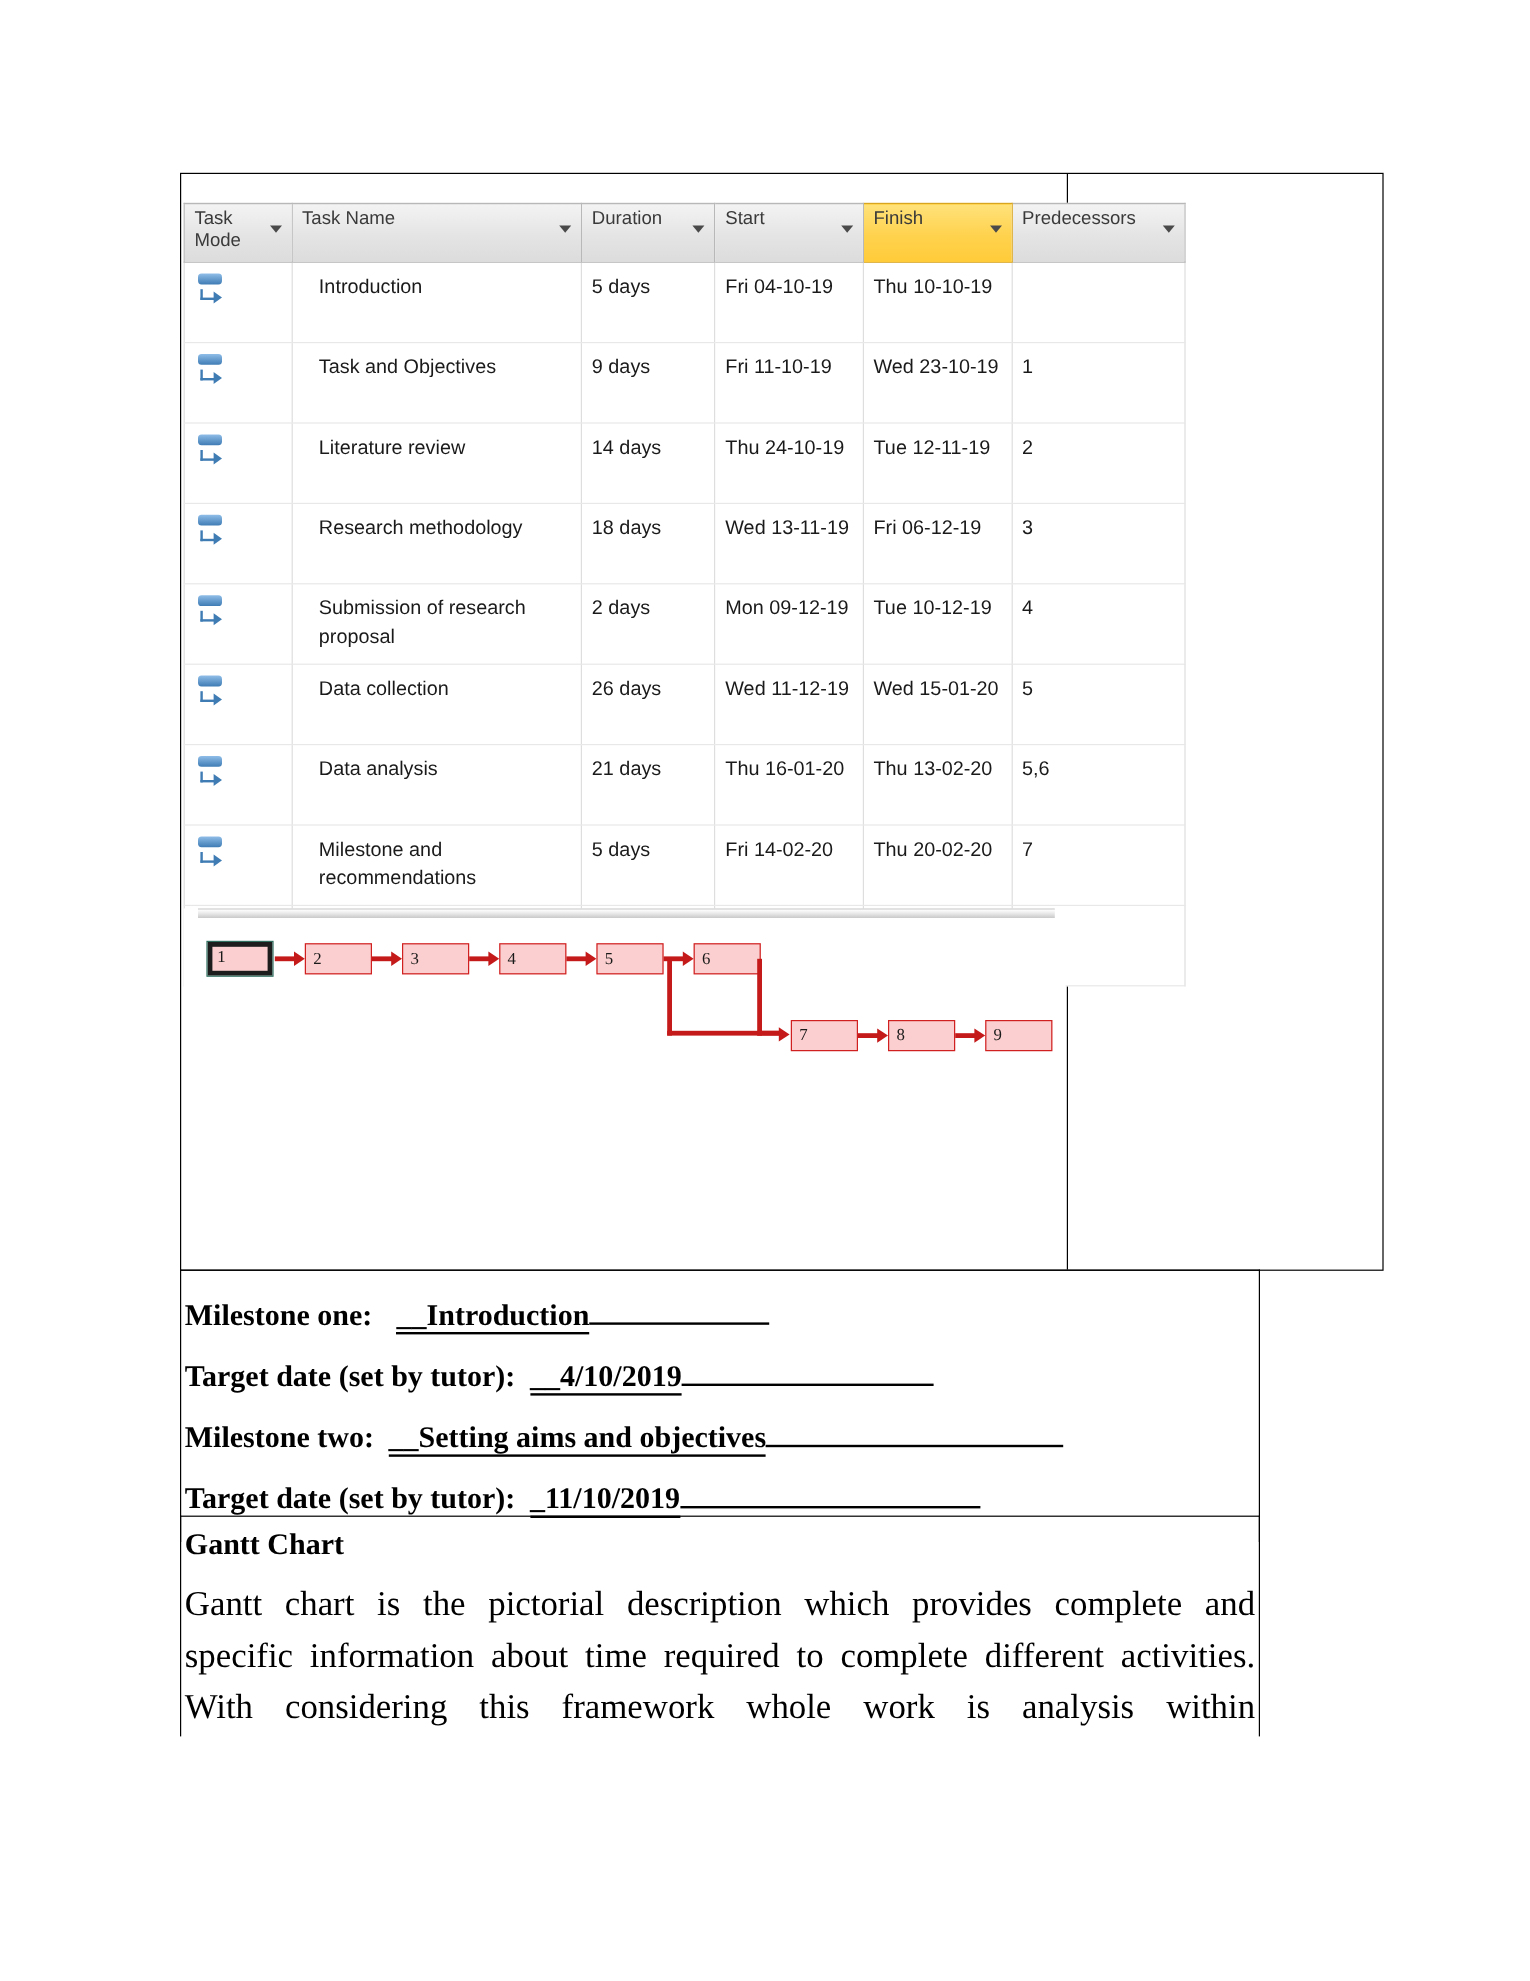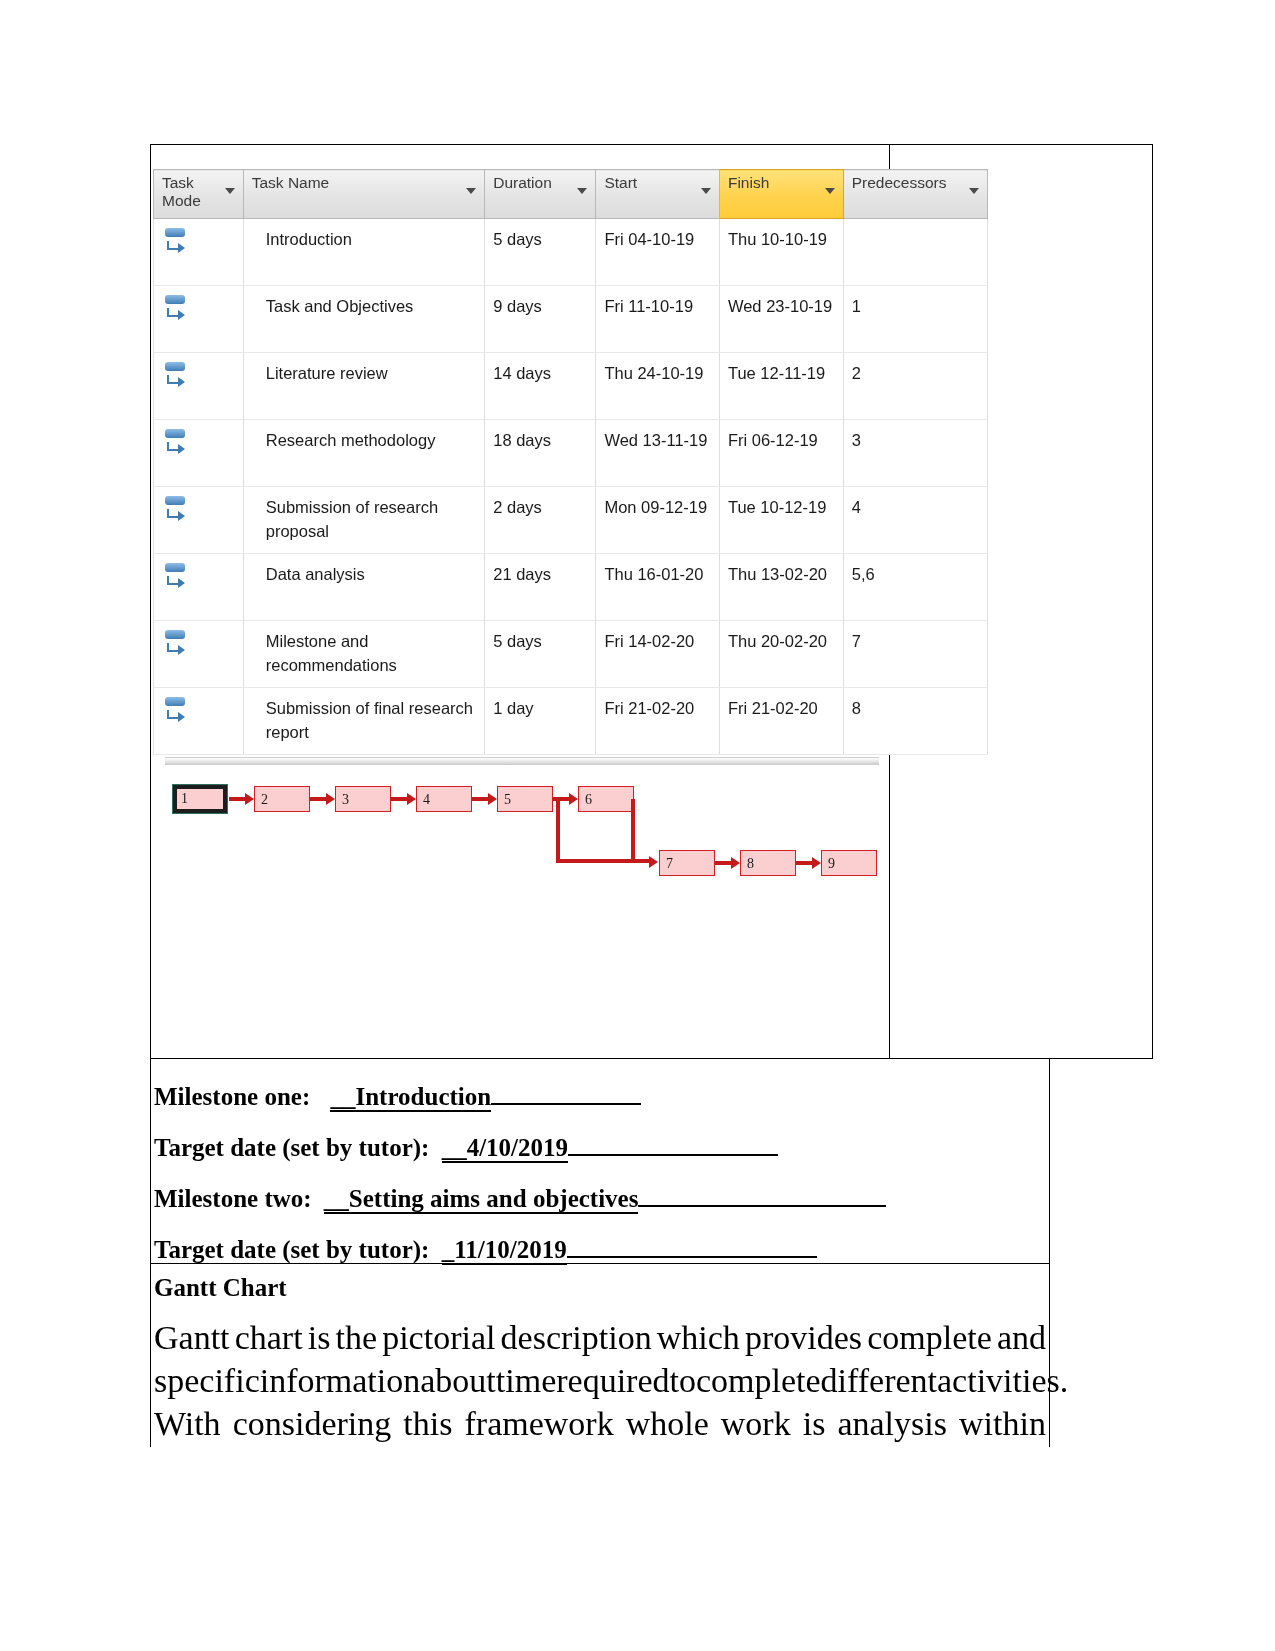--- a/index.html
+++ b/index.html
@@ -243,21 +243,21 @@
   .gantt-title {
     font-family: "Liberation Serif", serif;
     font-weight: bold;
     font-size: 25px;
     color: #000;
     line-height: 36px;
     padding-bottom: 10px;
   }
   .gantt-para {
     font-family: "Liberation Serif", serif;
-    font-size: 34px;
+    font-size: 29px;
     color: #000;
     line-height: 43px;
     text-align: justify;
     text-justify: inter-word;
     padding-bottom: 2px;
   }
   .gantt-para span { display: block; }
   .just-line {
     display: flex !important;
     justify-content: space-between;
@@ -376,20 +376,35 @@
                 <span class="arrow-head"></span>
             </span>
           </td>
           <td class="c-name">Submission of research proposal</td>
           <td class="c-dur">2 days</td>
           <td class="c-start">Mon 09-12-19</td>
           <td class="c-fin">Tue 10-12-19</td>
           <td class="c-pred">4</td>
         </tr>
 
+        <tr class="body-row">
+          <td class="c-mode">
+            <span class="mode-icon">
+              <span class="bar"></span>
+                <span class="arrow-stem"></span>
+                <span class="arrow-bot"></span>
+                <span class="arrow-head"></span>
+            </span>
+          </td>
+          <td class="c-name">Data collection</td>
+          <td class="c-dur">26 days</td>
+          <td class="c-start">Wed 11-12-19</td>
+          <td class="c-fin">Wed 15-01-20</td>
+          <td class="c-pred">5</td>
+        </tr>
 
         <tr class="body-row">
           <td class="c-mode">
             <span class="mode-icon">
               <span class="bar"></span>
                 <span class="arrow-stem"></span>
                 <span class="arrow-bot"></span>
                 <span class="arrow-head"></span>
             </span>
           </td>

